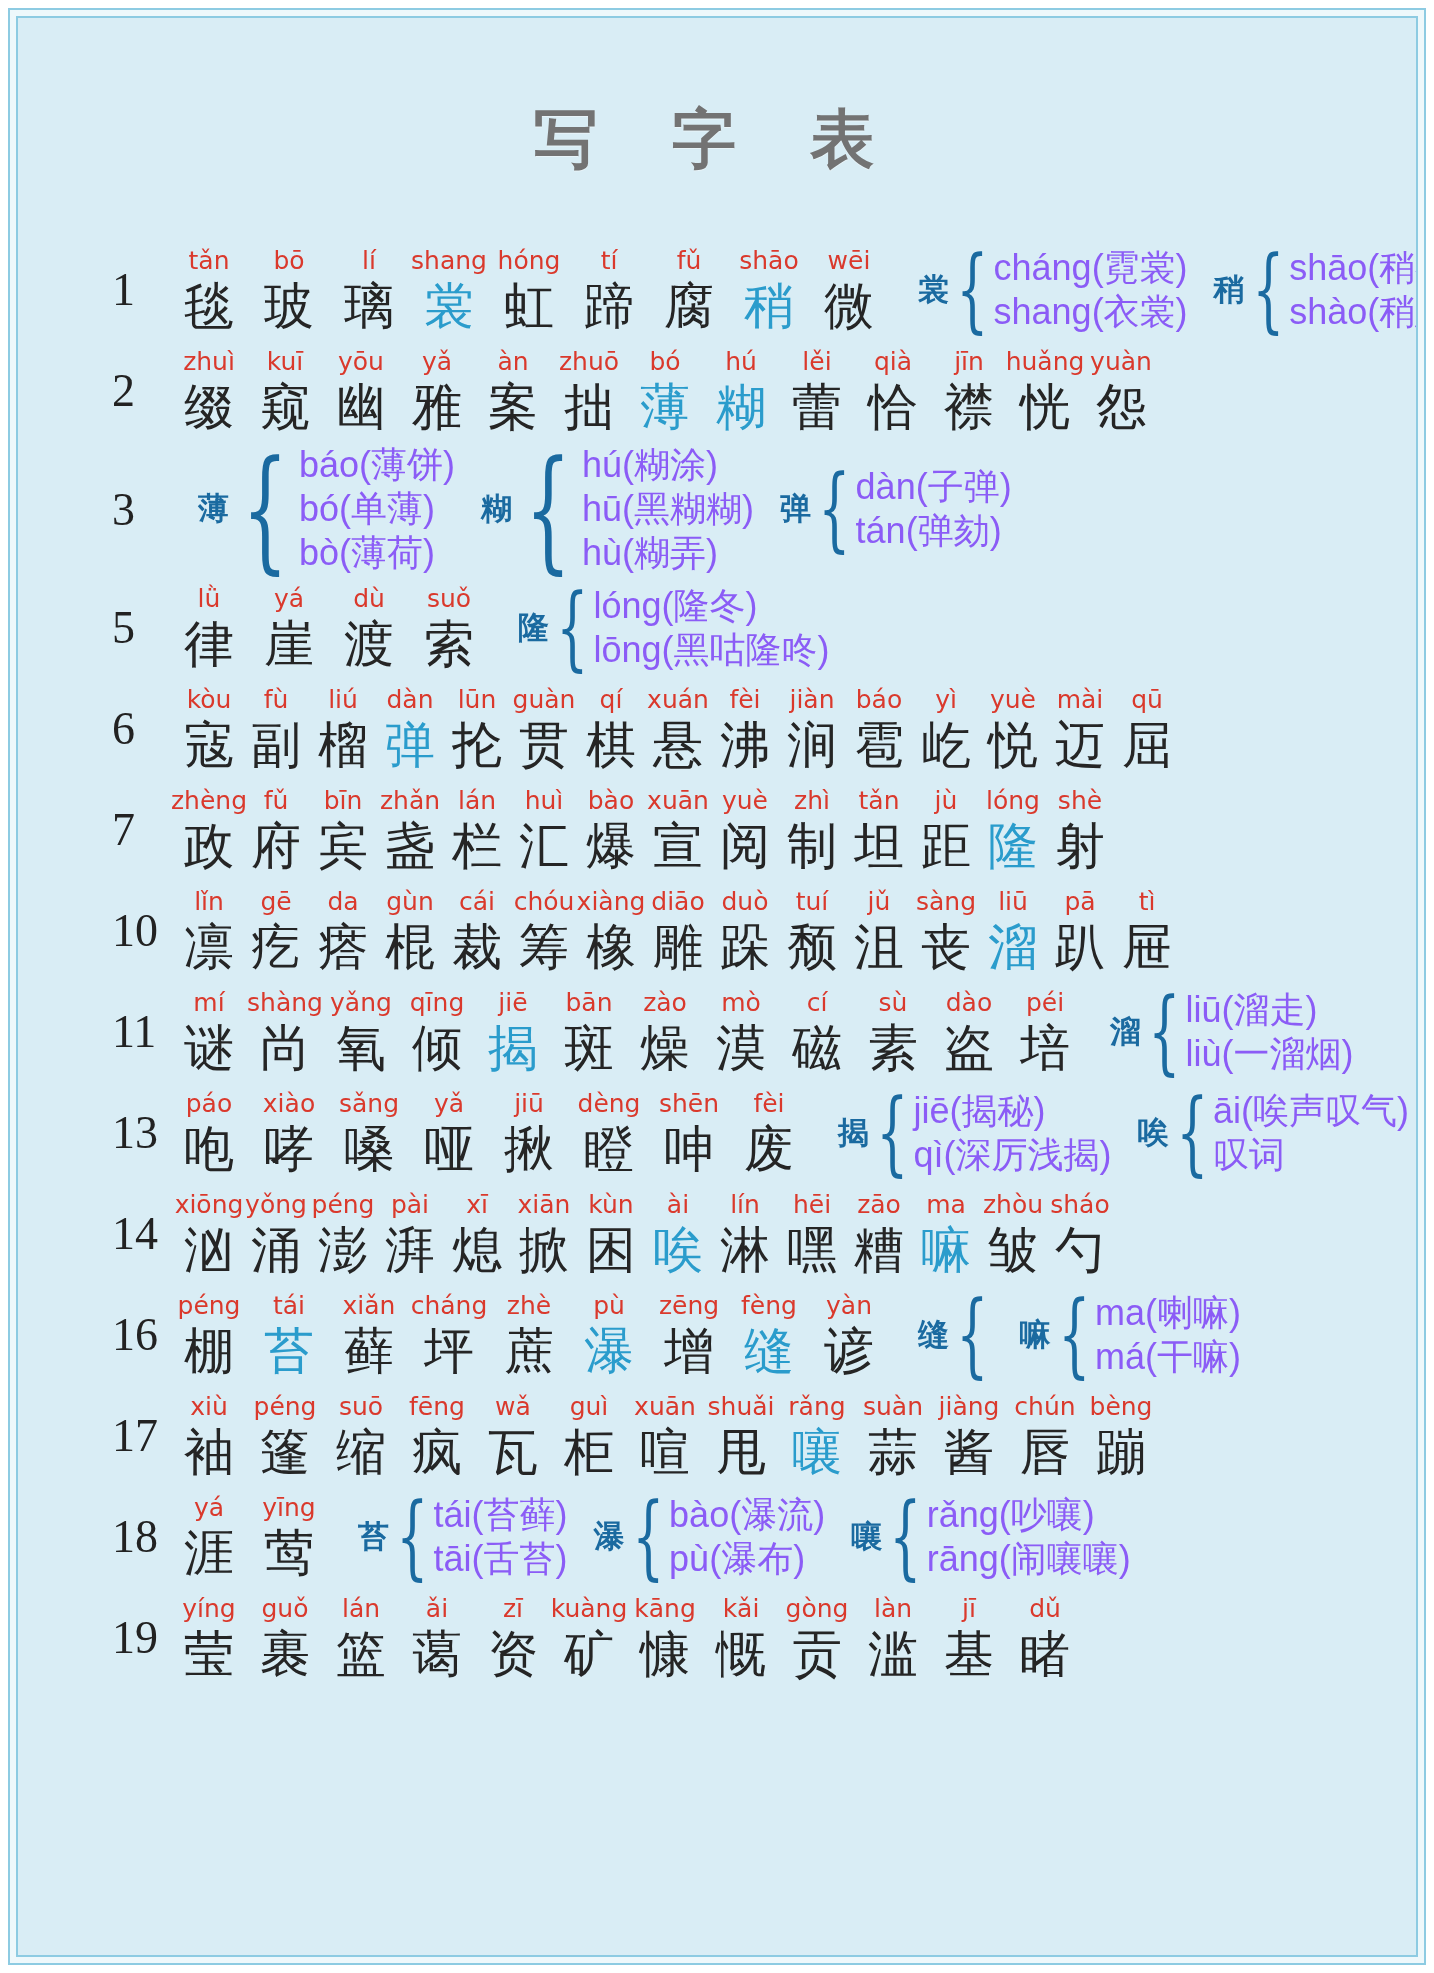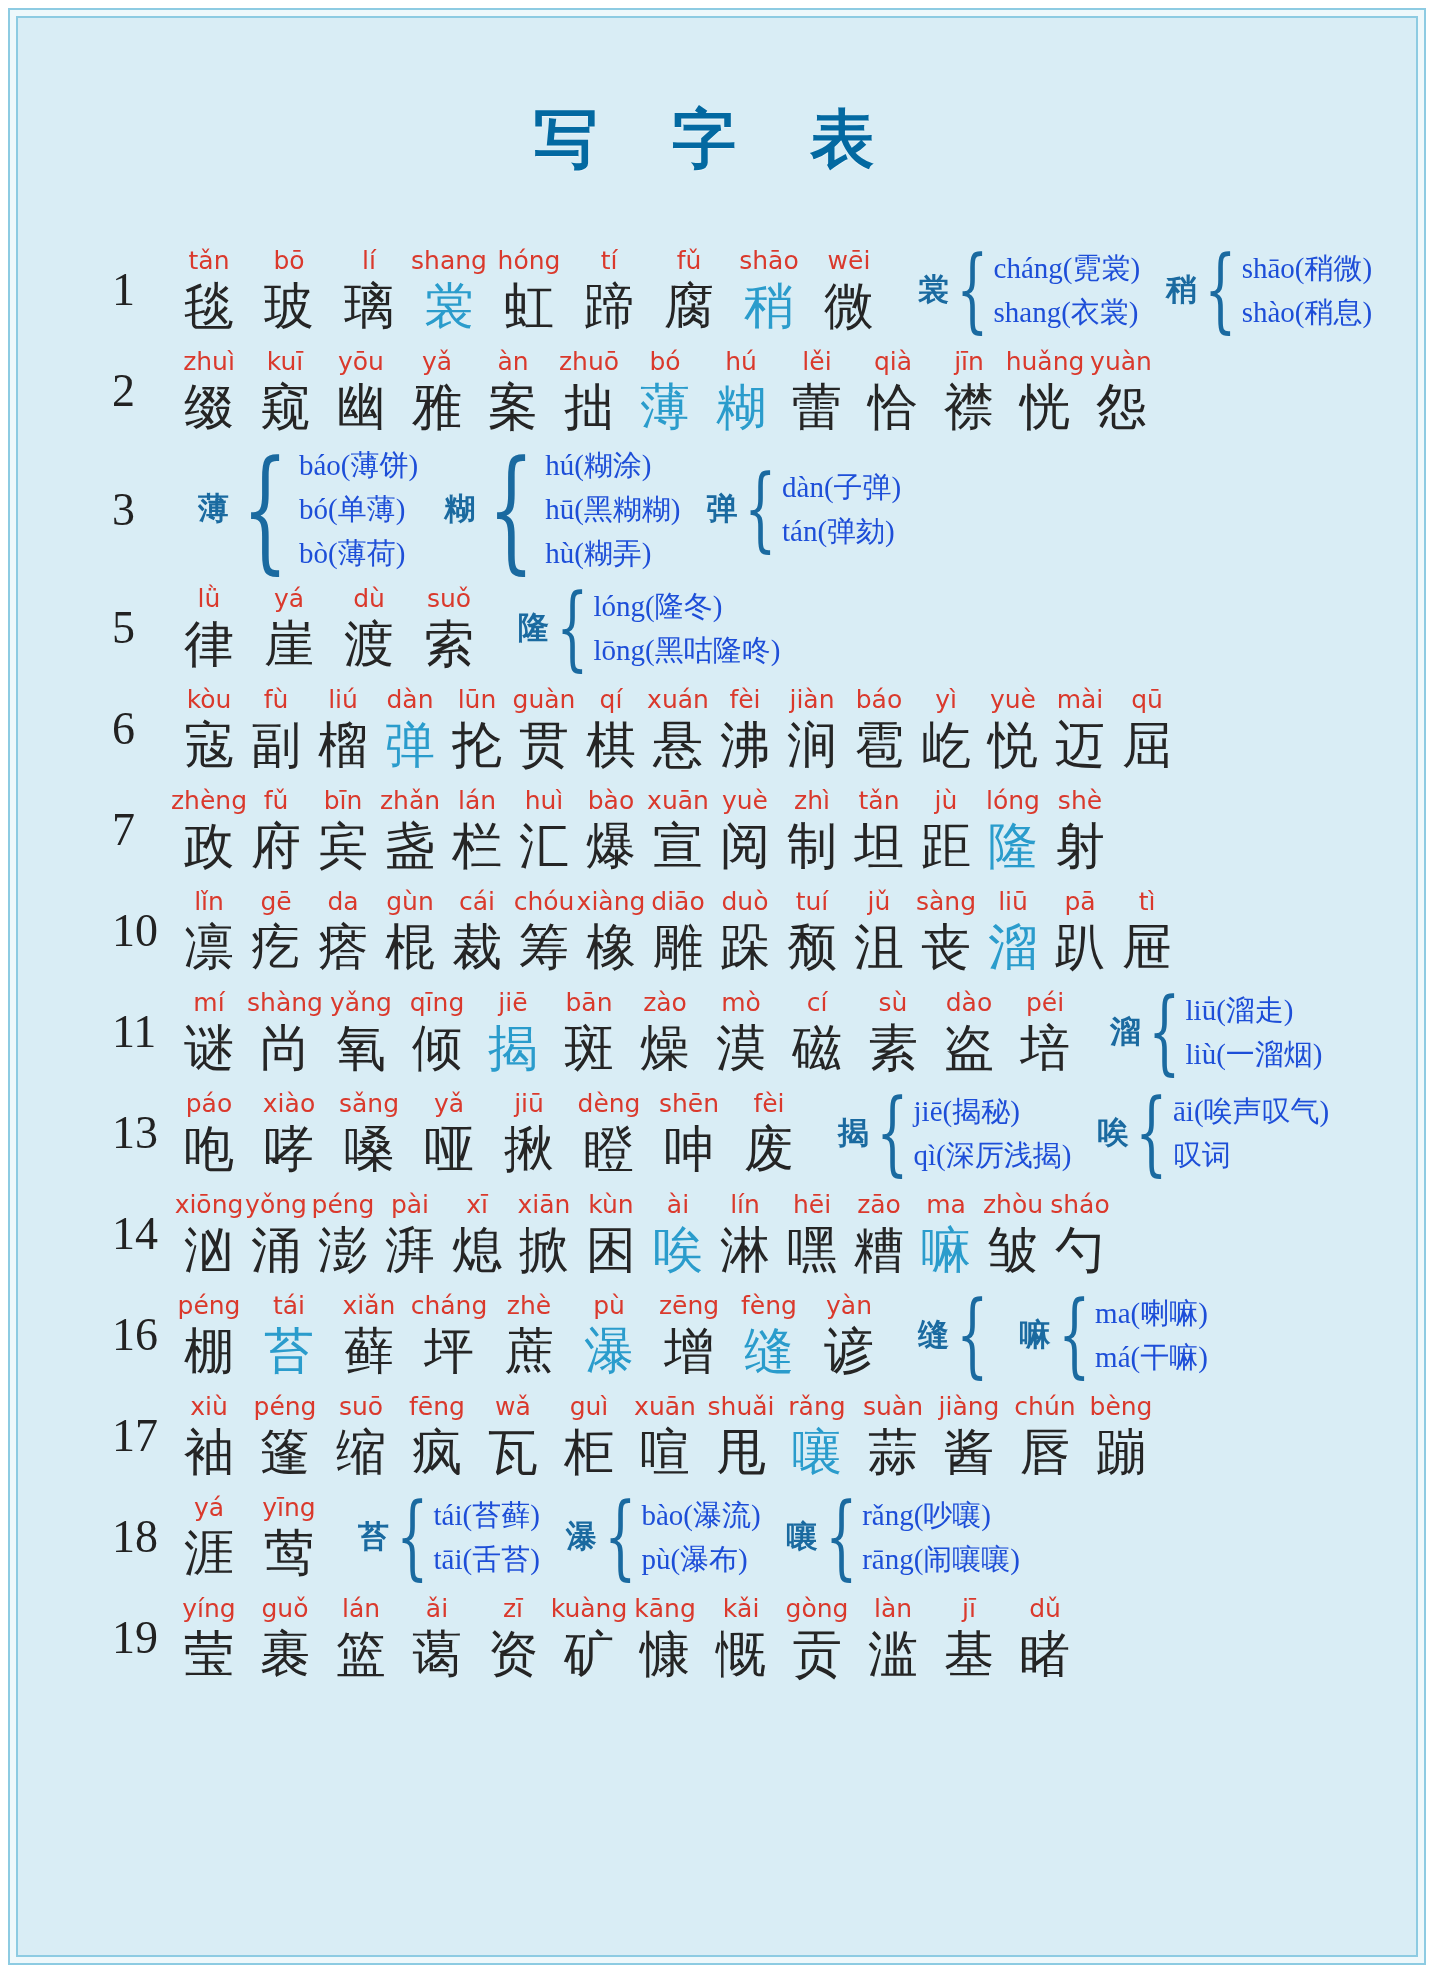--- a/index.html
+++ b/index.html
@@ -24,21 +24,21 @@
     overflow:hidden;
   }
   .title{
     text-align:center;
     margin-top:78px;
     margin-bottom:58px;
     font-size:64px;
     font-weight:bold;
     letter-spacing:26px;
     font-family:"DejaVu Serif", serif;
-    color:#0369a1;
+    color:#737373;
     text-shadow:0 1px 0 rgba(255,255,255,.4);
   }
   .rows{
     padding-left:88px;
     padding-right:20px;
   }
   .row{
     display:flex;
     align-items:center;
     min-height:97px;
@@ -100,25 +100,25 @@
     color:#1a6aa0;
     line-height:1;
     transform:scaleX(.55);
     margin:0 -8px 0 -6px;
     font-weight:normal;
   }
   .brace.b2{font-size:92px;}
   .brace.b3{font-size:132px;}
   .note-lines{display:flex;flex-direction:column;justify-content:center;}
   .note-line{
-    font-size:29px;
+    font-size:36px;
     line-height:44px;
-    color:#1d4ed8;
+    color:#8b5cf6;
     white-space:nowrap;
-    font-family:Liberation Serif, serif;
+    font-family:Liberation Sans, sans-serif;
   }
 </style>
 </head>
 <body>
 
 <div class="page">
   <div class="frame-outer">
     <div class="frame-inner">
       <div class="title">写 字 表</div>
       <div class="rows" id="rows-root">

